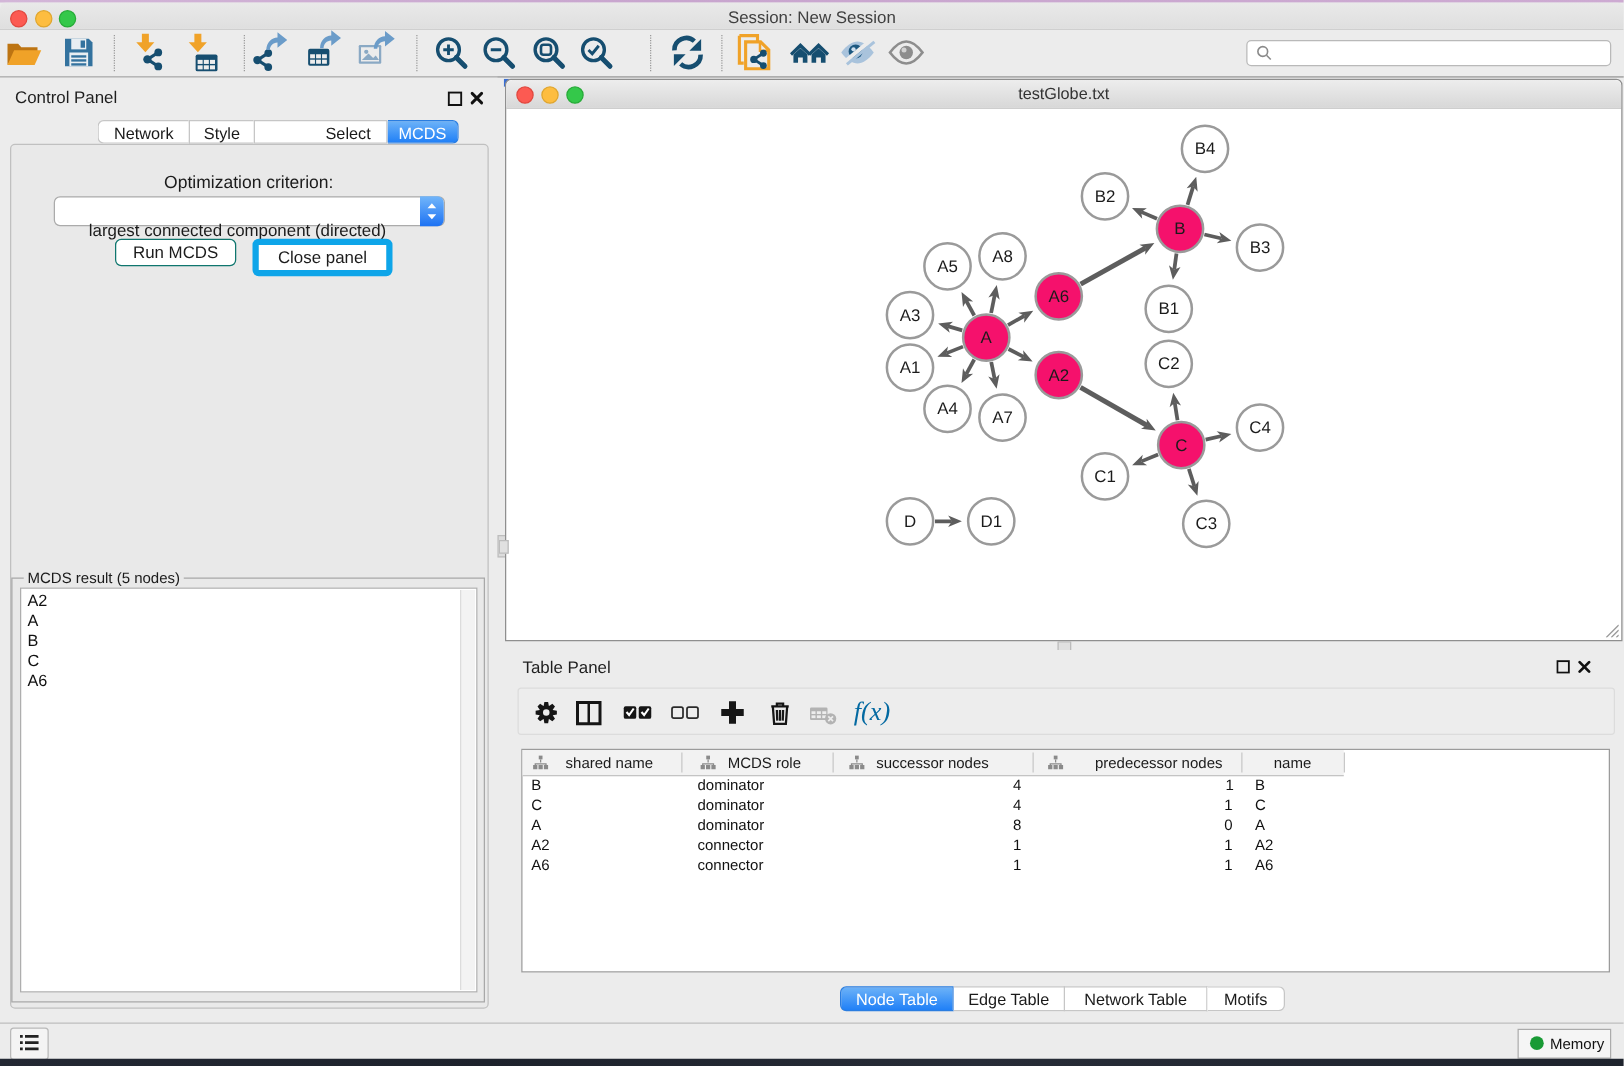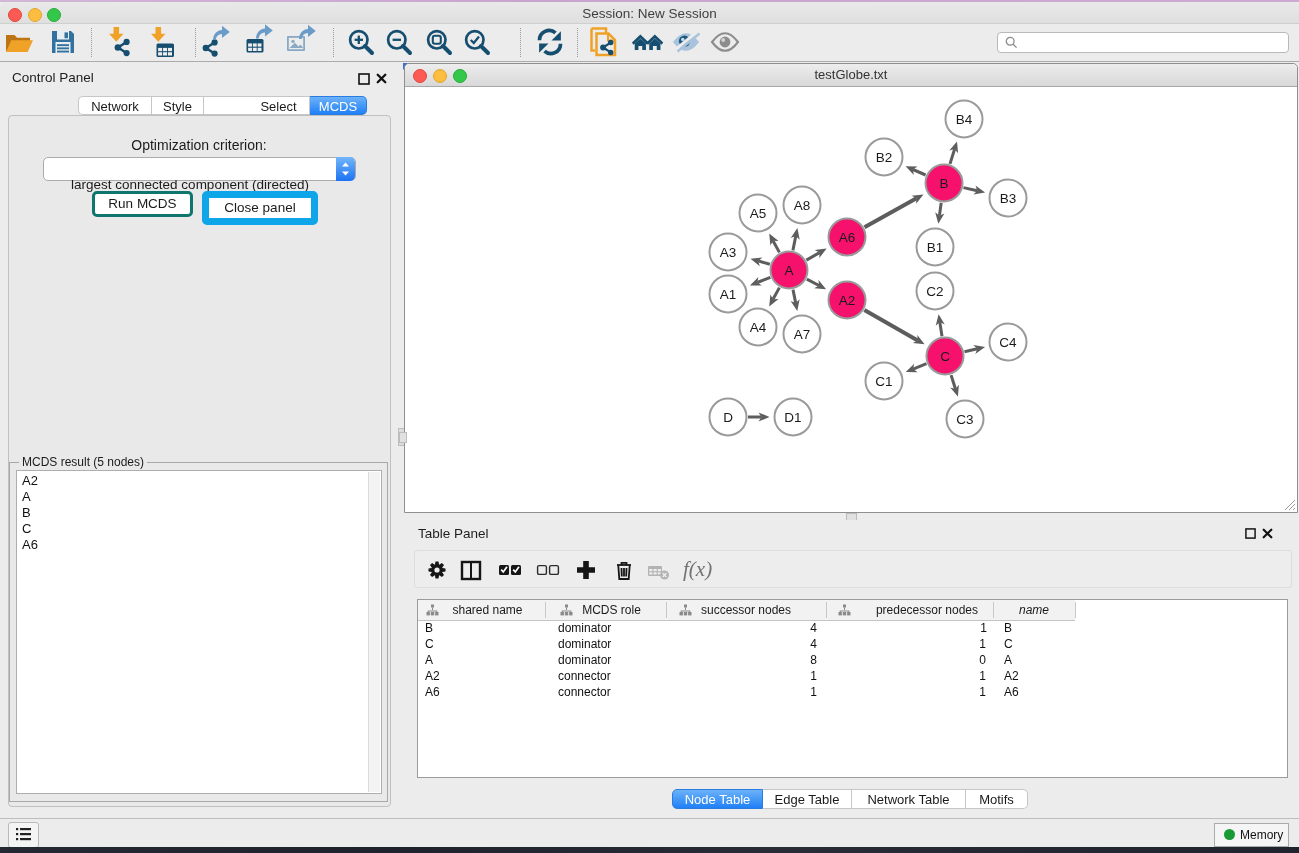--- a/index.html
+++ b/index.html
@@ -201,22 +201,22 @@
   <div class="abs" style="left:43px;top:96px;width:311px;height:22px;background:#fff;border:1px solid #ababab;border-radius:5px;">
     <div class="abs" style="left:0;top:16px;width:292px;height:22px;text-align:center;font-size:13.5px;line-height:22px;color:#1b1b1b;">largest connected component (directed)</div>
     <div class="abs" style="left:292px;top:-1px;width:19px;height:24px;background:linear-gradient(#72b6fa,#1d72f3);border-radius:0 5px 5px 0;">
       <svg width="19" height="24" viewBox="0 0 19 24">
           <path d="M6,9.6 L9.5,5.6 L13,9.6 Z" fill="#fff"></path>
           <path d="M6,14.4 L9.5,18.4 L13,14.4 Z" fill="#fff"></path>
         </svg>
     </div>
   </div>
 
-  <div class="abs" style="left:92px;top:130px;width:95px;height:20px;background:#fff;border:3px solid #0f766e;border-radius:5px;text-align:center;font-size:13.5px;line-height:20px;color:#1b1b1b;">Run MCDS</div>
-  <div class="abs" style="left:202px;top:130px;width:102px;height:20px;background:#fff;border:7px solid #0ea5e9;border-radius:5px;text-align:center;font-size:13.5px;line-height:20px;color:#1b1b1b;">Close panel</div>
+  <div class="abs" style="left:92px;top:130px;width:95px;height:20px;background:#fff;border:1px solid #0f766e;border-radius:5px;text-align:center;font-size:13.5px;line-height:20px;color:#1b1b1b;">Run MCDS</div>
+  <div class="abs" style="left:202px;top:130px;width:102px;height:20px;background:#fff;border:5px solid #0ea5e9;border-radius:5px;text-align:center;font-size:13.5px;line-height:20px;color:#1b1b1b;">Close panel</div>
 
   <div class="abs" style="left:9px;top:401px;width:377px;height:338px;border:1px solid #a8a8a8;"></div>
   <div class="abs" style="left:19px;top:394px;background:#e9e9e9;padding:0 3px;font-size:12px;color:#1b1b1b;">MCDS result (5 nodes)</div>
   <div class="abs" style="left:16px;top:409px;width:364px;height:322px;background:#fff;border:1px solid #aeaeae;">
     <div style="position:absolute;left:5px;top:2px;font-size:13px;line-height:16px;color:#111;">A2<br>A<br>B<br>C<br>A6</div>
     <div style="position:absolute;right:1px;top:1px;width:11px;height:320px;background:#f3f3f3;border-left:1px solid #dcdcdc;"></div>
   </div>
 </div>
 
 <div class="abs" style="left:398px;top:428px;width:5px;height:16px;background:#dcdcdc;border:1px solid #bdbdbd;"></div>
@@ -376,32 +376,32 @@
           <rect x="3.2" y="12.0" width="3.2" height="2.2" fill="#ededed"></rect>
           <rect x="3.2" y="15.3" width="3.2" height="2.2" fill="#ededed"></rect>
           <rect x="7.5" y="12.0" width="3.2" height="2.2" fill="#ededed"></rect>
           <rect x="7.5" y="15.3" width="3.2" height="2.2" fill="#ededed"></rect>
           <rect x="11.8" y="12.0" width="3.2" height="2.2" fill="#ededed"></rect>
           <rect x="11.8" y="15.3" width="3.2" height="2.2" fill="#ededed"></rect>
           <circle cx="18.5" cy="18" r="4.5" fill="#b3b3b3"></circle>
           <path d="M16.6,16.1 L20.4,19.9 M20.4,16.1 L16.6,19.9" stroke="#ededed" stroke-width="1.4"></path>
         </g>
       </svg>
-<div class="abs" style="left:279px;top:7px;font-family:'Liberation Serif',serif;font-style:italic;font-size:21px;color:#737373;">f(x)</div>
+<div class="abs" style="left:279px;top:7px;font-family:'Liberation Serif',serif;font-style:italic;font-size:21px;color:#0369a1;">f(x)</div>
   </div>
 
   <div class="abs" style="left:13px;top:79px;width:869px;height:177px;background:#fff;border:1px solid #9b9b9b;">
 
     <div class="abs" style="left:0;top:0;width:657px;height:20px;background:#f2f2f2;border-bottom:1px solid #c4c4c4;"></div>
     <div class="abs" style="left:0;top:0;width:671px;height:20px;font-size:12px;color:#1b1b1b;">
       <div class="abs" style="left:6px;width:127px;text-align:center;line-height:20px;">shared name</div>
       <div class="abs" style="left:133px;width:121px;text-align:center;line-height:20px;">MCDS role</div>
       <div class="abs" style="left:248px;width:160px;text-align:center;line-height:20px;">successor nodes</div>
       <div class="abs" style="left:408px;width:152px;text-align:right;line-height:20px;">predecessor nodes</div>
-      <div class="abs" style="left:575px;width:82px;text-align:center;line-height:20px;font-style:italic;">name</div>
+      <div class="abs" style="left:575px;width:82px;text-align:center;line-height:20px;">name</div>
       <div class="abs" style="left:127px;top:2px;height:16px;border-left:1px solid #c8c8c8;"></div>
       <div class="abs" style="left:248px;top:2px;height:16px;border-left:1px solid #c8c8c8;"></div>
       <div class="abs" style="left:408px;top:2px;height:16px;border-left:1px solid #c8c8c8;"></div>
       <div class="abs" style="left:575px;top:2px;height:16px;border-left:1px solid #c8c8c8;"></div>
       <div class="abs" style="left:657px;top:2px;height:16px;border-left:1px solid #c8c8c8;"></div>
       <svg class="abs" style="left:8px;top:3.5px" width="13" height="13" viewBox="0 0 13 13">
           <g fill="#8a8a8a">
             <rect x="5" y="0.5" width="3" height="3"></rect>
             <rect x="0.5" y="8" width="3.4" height="3.4"></rect>
             <rect x="4.8" y="8" width="3.4" height="3.4"></rect>

